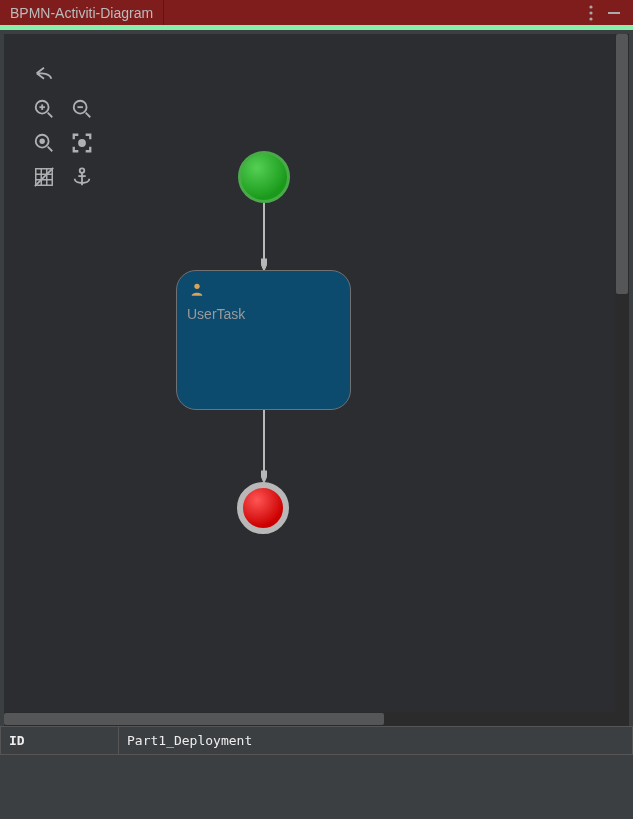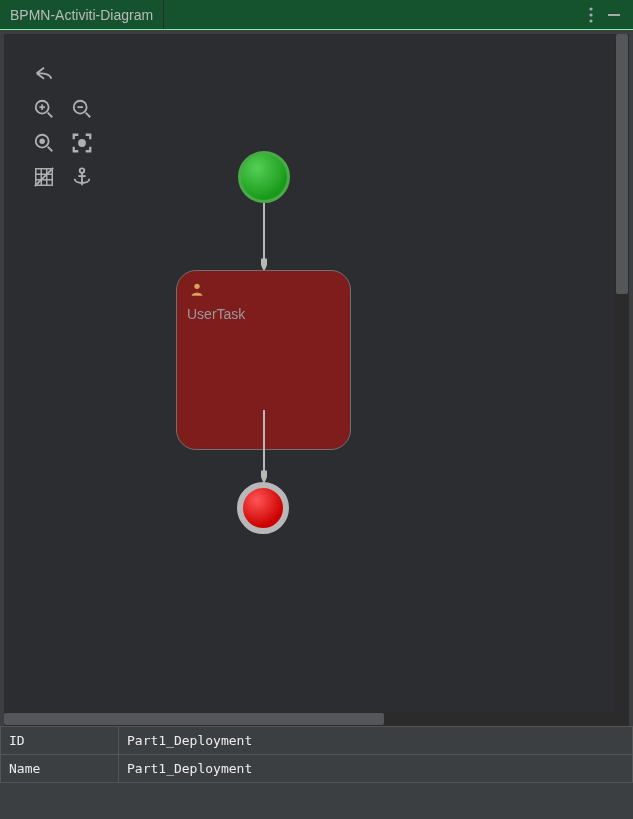--- a/index.html
+++ b/index.html
@@ -12,24 +12,24 @@
       height: 819px;
       background: #3c3f41;
       font-family: "Segoe UI", Arial, sans-serif;
       font-size: 13px;
       color: #bbbbbb;
       overflow: hidden;
       position: relative;
     }
     .tab-bar {
       height: 30px;
-      background: #14532d;
+      background: #7f1d1d;
       display: flex;
       align-items: stretch;
-      border-bottom: 1px solid #86efac;
+      border-bottom: 5px solid #86efac;
       position: relative;
     }
     .tab {
       display: flex;
       align-items: center;
       padding: 0 10px;
       color: #bbbbbb;
       font-size: 14px;
       cursor: pointer;
       border-right: 1px solid #2b2b2b;
@@ -124,23 +124,23 @@
       border-radius: 50%;
       border: 6px solid #b8b8b8;
       background: radial-gradient(circle at 35% 30%, #ff5555, #cc0000 70%);
       cursor: move;
     }
     .node-task {
       position: absolute;
       left: 168px;
       top: 232px;
       width: 175px;
-      height: 180px;
+      height: 140px;
       border-radius: 20px;
-      background: #7f1d1d;
+      background: #0c4a6e;
       border: 1.5px solid #717171;
       cursor: move;
       padding: 10px;
       color: #9a9a9a;
       font-size: 14px;
     }
     .task-user-icon {
       display:block;
       color: #d8a35a;
       margin:0px 0 6px 2px;
@@ -189,21 +189,21 @@
       font-family: Consolas, monospace;
       font-size: 13px;
     }
     .properties td {
       border: 1px solid #555;
       padding: 6px 8px;
       color: #eee;
     }
     .prop-label {
       width: 118px;
-      font-weight: normal;
+      font-weight: bold;
       color: #ddd;
     }
   </style>
 </head>
 <body>
 
 <div class="tab-bar">
   <div class="tab">
     <span>BPMN-Activiti-Diagram</span>
   </div>
@@ -321,18 +321,14 @@
     <div class="scroll-thumb-h"></div>
   </div>
 </div>
 
 <table class="properties">
   <tbody>
       <tr>
     <td class="prop-label">ID</td>
     <td>Part1_Deployment</td>
   </tr>
-  <tr>
-    <td class="prop-label">Name</td>
-    <td>Part1_Deployment</td>
-  </tr>
 </tbody>
   </table>
 
 </body></html>

